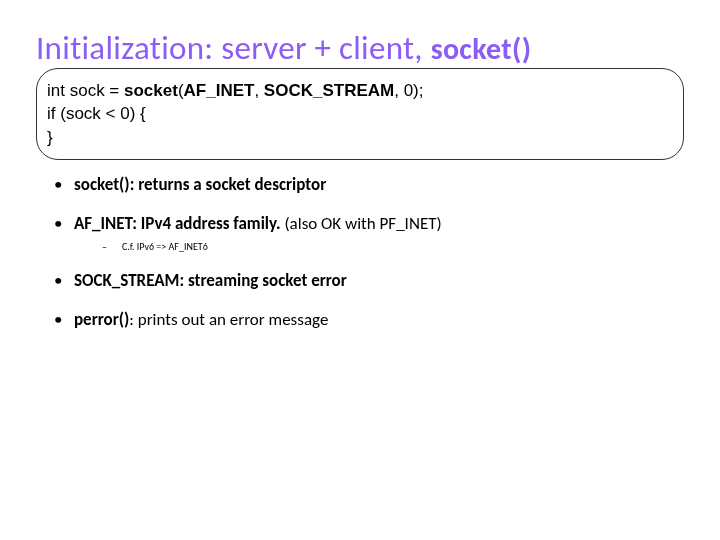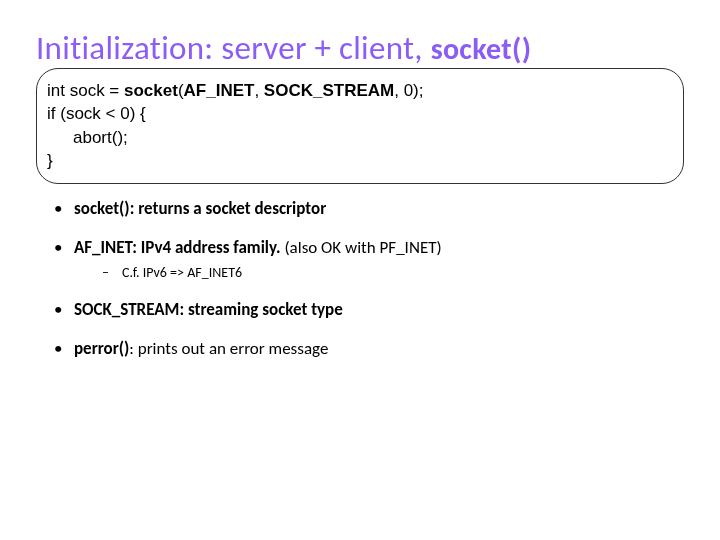--- a/index.html
+++ b/index.html
@@ -54,21 +54,21 @@
   }
   .list .head { font-weight: 700; }
   .sublist {
     list-style: none;
     padding-left: 28px;
     margin-top: 4px;
   }
   .sublist li {
     position: relative;
     padding-left: 20px;
-    font-size: 14px;
+    font-size: 10px;
     line-height: 1.35;
     margin-bottom: 2px;
   }
   .sublist li::before {
     content: "–";
     position: absolute;
     left: 0;
     top: 0;
   }
   .gap { height: 6px; }
@@ -78,36 +78,35 @@
 
 <div class="title">
   <span>Initialization: server + client, </span><span class="fn">socket()</span>
 </div>
 
 <div class="codebox">
   <div>
     <span>int sock = </span><span class="b">socket</span><span>(</span><span class="b">AF_INET</span><span>, </span><span class="b">SOCK_STREAM</span><span>, 0);</span>
   </div>
   <div>if (sock &lt; 0) {</div>
-  <span class="indent">abort();</span>
   <div>}</div>
 </div>
 
 <ul class="list">
   <li>
     <span class="head">socket(): </span><span class="head">returns a socket descriptor</span>
   </li>
   <div class="gap"></div>
   <li>
     <span class="head">AF_INET: IPv4 address family. </span><span>(also OK with PF_INET)</span>
     <ul class="sublist">
       <li>C.f. IPv6 =&gt; AF_INET6</li>
     </ul>
   </li>
   <div class="gap"></div>
   <li>
-    <span class="head">SOCK_STREAM: streaming socket type</span>
+    <span class="head">SOCK_STREAM: streaming socket error</span>
   </li>
   <div class="gap"></div>
   <li>
     <span class="head">perror()</span><span>: prints out an error message</span>
   </li>
 </ul>
 
 </body></html>

